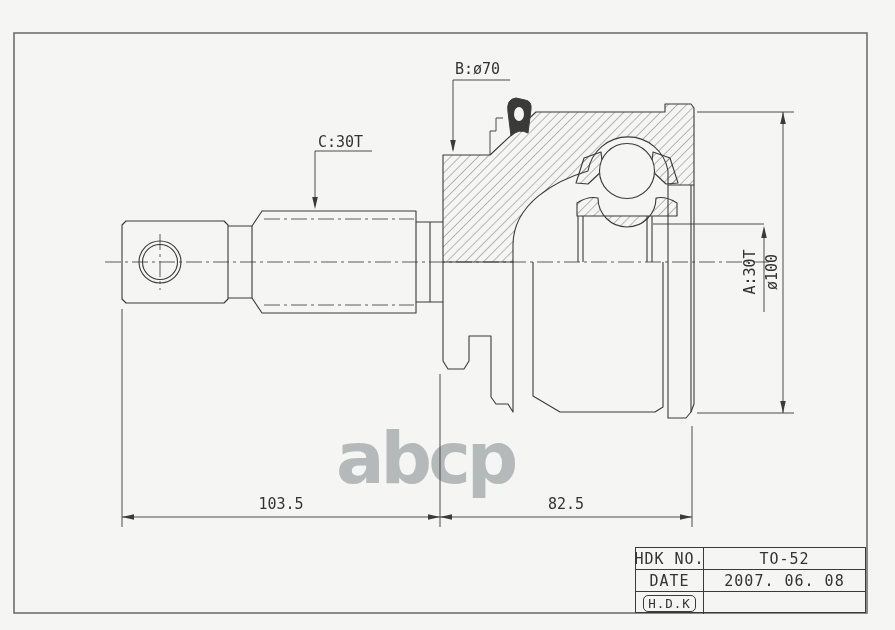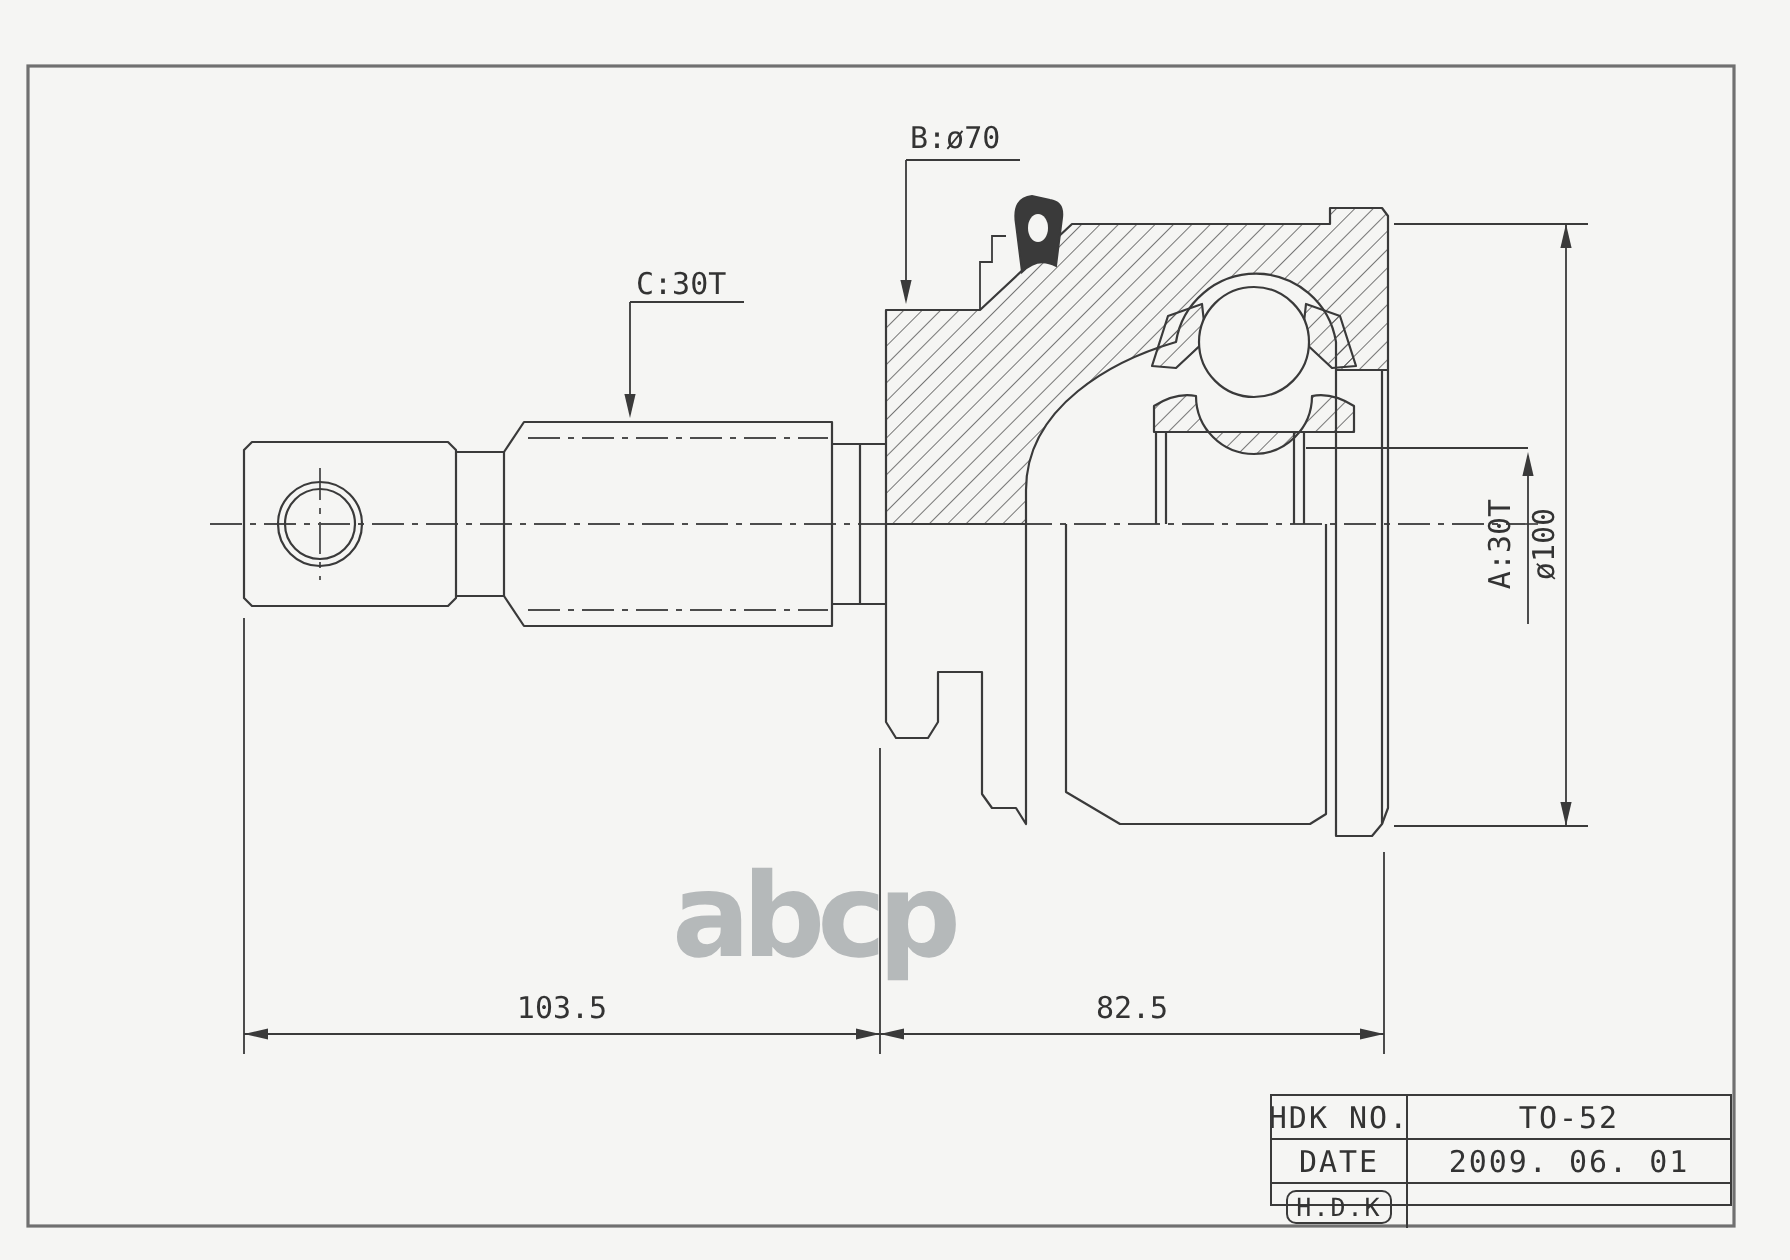--- a/index.html
+++ b/index.html
@@ -3,37 +3,37 @@
 <meta charset="utf-8">
 <style>
   :root{
     --bg:#f5f5f3; --line:#3a3a3a; --frame:#707070; --watermark:#a8acae;
   }
   html,body{margin:0;padding:0;}
   body{background:var(--bg);font-family:"DejaVu Sans Mono", monospace;}
   #stage{position:relative;width:895px;height:630px;background:var(--bg);overflow:hidden;}
   #wm{
     position:absolute;left:336px;top:398px;width:220px;height:120px;
-    font-family:"DejaVu Sans",sans-serif;font-weight:bold;font-size:58px;line-height:120px;
+    font-family:"DejaVu Sans",sans-serif;font-weight:bold;font-size:72px;line-height:120px;
     letter-spacing:-4px;color:var(--watermark);opacity:.82;user-select:none;
   }
   svg{position:absolute;left:0;top:0;}
   .ln{stroke:var(--line);stroke-width:1.1;fill:none;stroke-linejoin:round;}
   .lnh{stroke:var(--line);stroke-width:1.1;fill:url(#hatch);stroke-linejoin:round;}
   .thin{stroke:var(--line);stroke-width:.9;fill:none;}
   .cl{stroke:#4c4c4c;stroke-width:.9;fill:none;stroke-dasharray:16 4 3 4;}
   .dim{stroke:var(--line);stroke-width:.9;fill:none;}
   .ah{fill:var(--line);stroke:none;}
   .t{font-family:"DejaVu Sans Mono",monospace;font-size:15px;fill:#333;}
   .frame{stroke:var(--frame);stroke-width:1.6;fill:none;}
   .solid{fill:var(--line);stroke:var(--line);stroke-width:1;}
   .bgfill{fill:var(--bg);}
   
   #tblock{
-    position:absolute;left:635px;top:547px;width:231px;height:56px;
+    position:absolute;left:635px;top:547px;width:231px;height:66px;
     display:grid;grid-template-columns:68px 1fr;grid-template-rows:22px 22px 22px;
     border:1.6px solid var(--line);background:transparent;box-sizing:border-box;
   }
   #tblock .cell{
     border-right:1.4px solid var(--line);border-bottom:1.4px solid var(--line);
     display:flex;align-items:center;justify-content:center;
     font-size:15px;color:#333;letter-spacing:1px;white-space:nowrap;overflow:hidden;
   }
   #tblock .cell:nth-child(2n){border-right:none;}
   #tblock .cell:nth-child(5),#tblock .cell:nth-child(6){border-bottom:none;}
@@ -130,19 +130,19 @@
       <text class="t" x="566" y="509" text-anchor="middle">82.5</text>
       <text class="t" text-anchor="middle" transform="rotate(-90 755 272)" x="755" y="272">A:30T</text>
       <text class="t" text-anchor="middle" transform="rotate(-90 777 272)" x="777" y="272">ø100</text>
     </g>
   </svg>
 
   <div id="tblock">
     <div class="cell">HDK NO.</div>
     <div class="cell">TO-52</div>
     <div class="cell">DATE</div>
-    <div class="cell">2009. 06. 01</div>
+    <div class="cell">2007. 06. 08</div>
     <div class="cell">
       <span class="logo-box">H.D.K</span>
     </div>
   </div>
 
 </div>
 
 </body></html>

